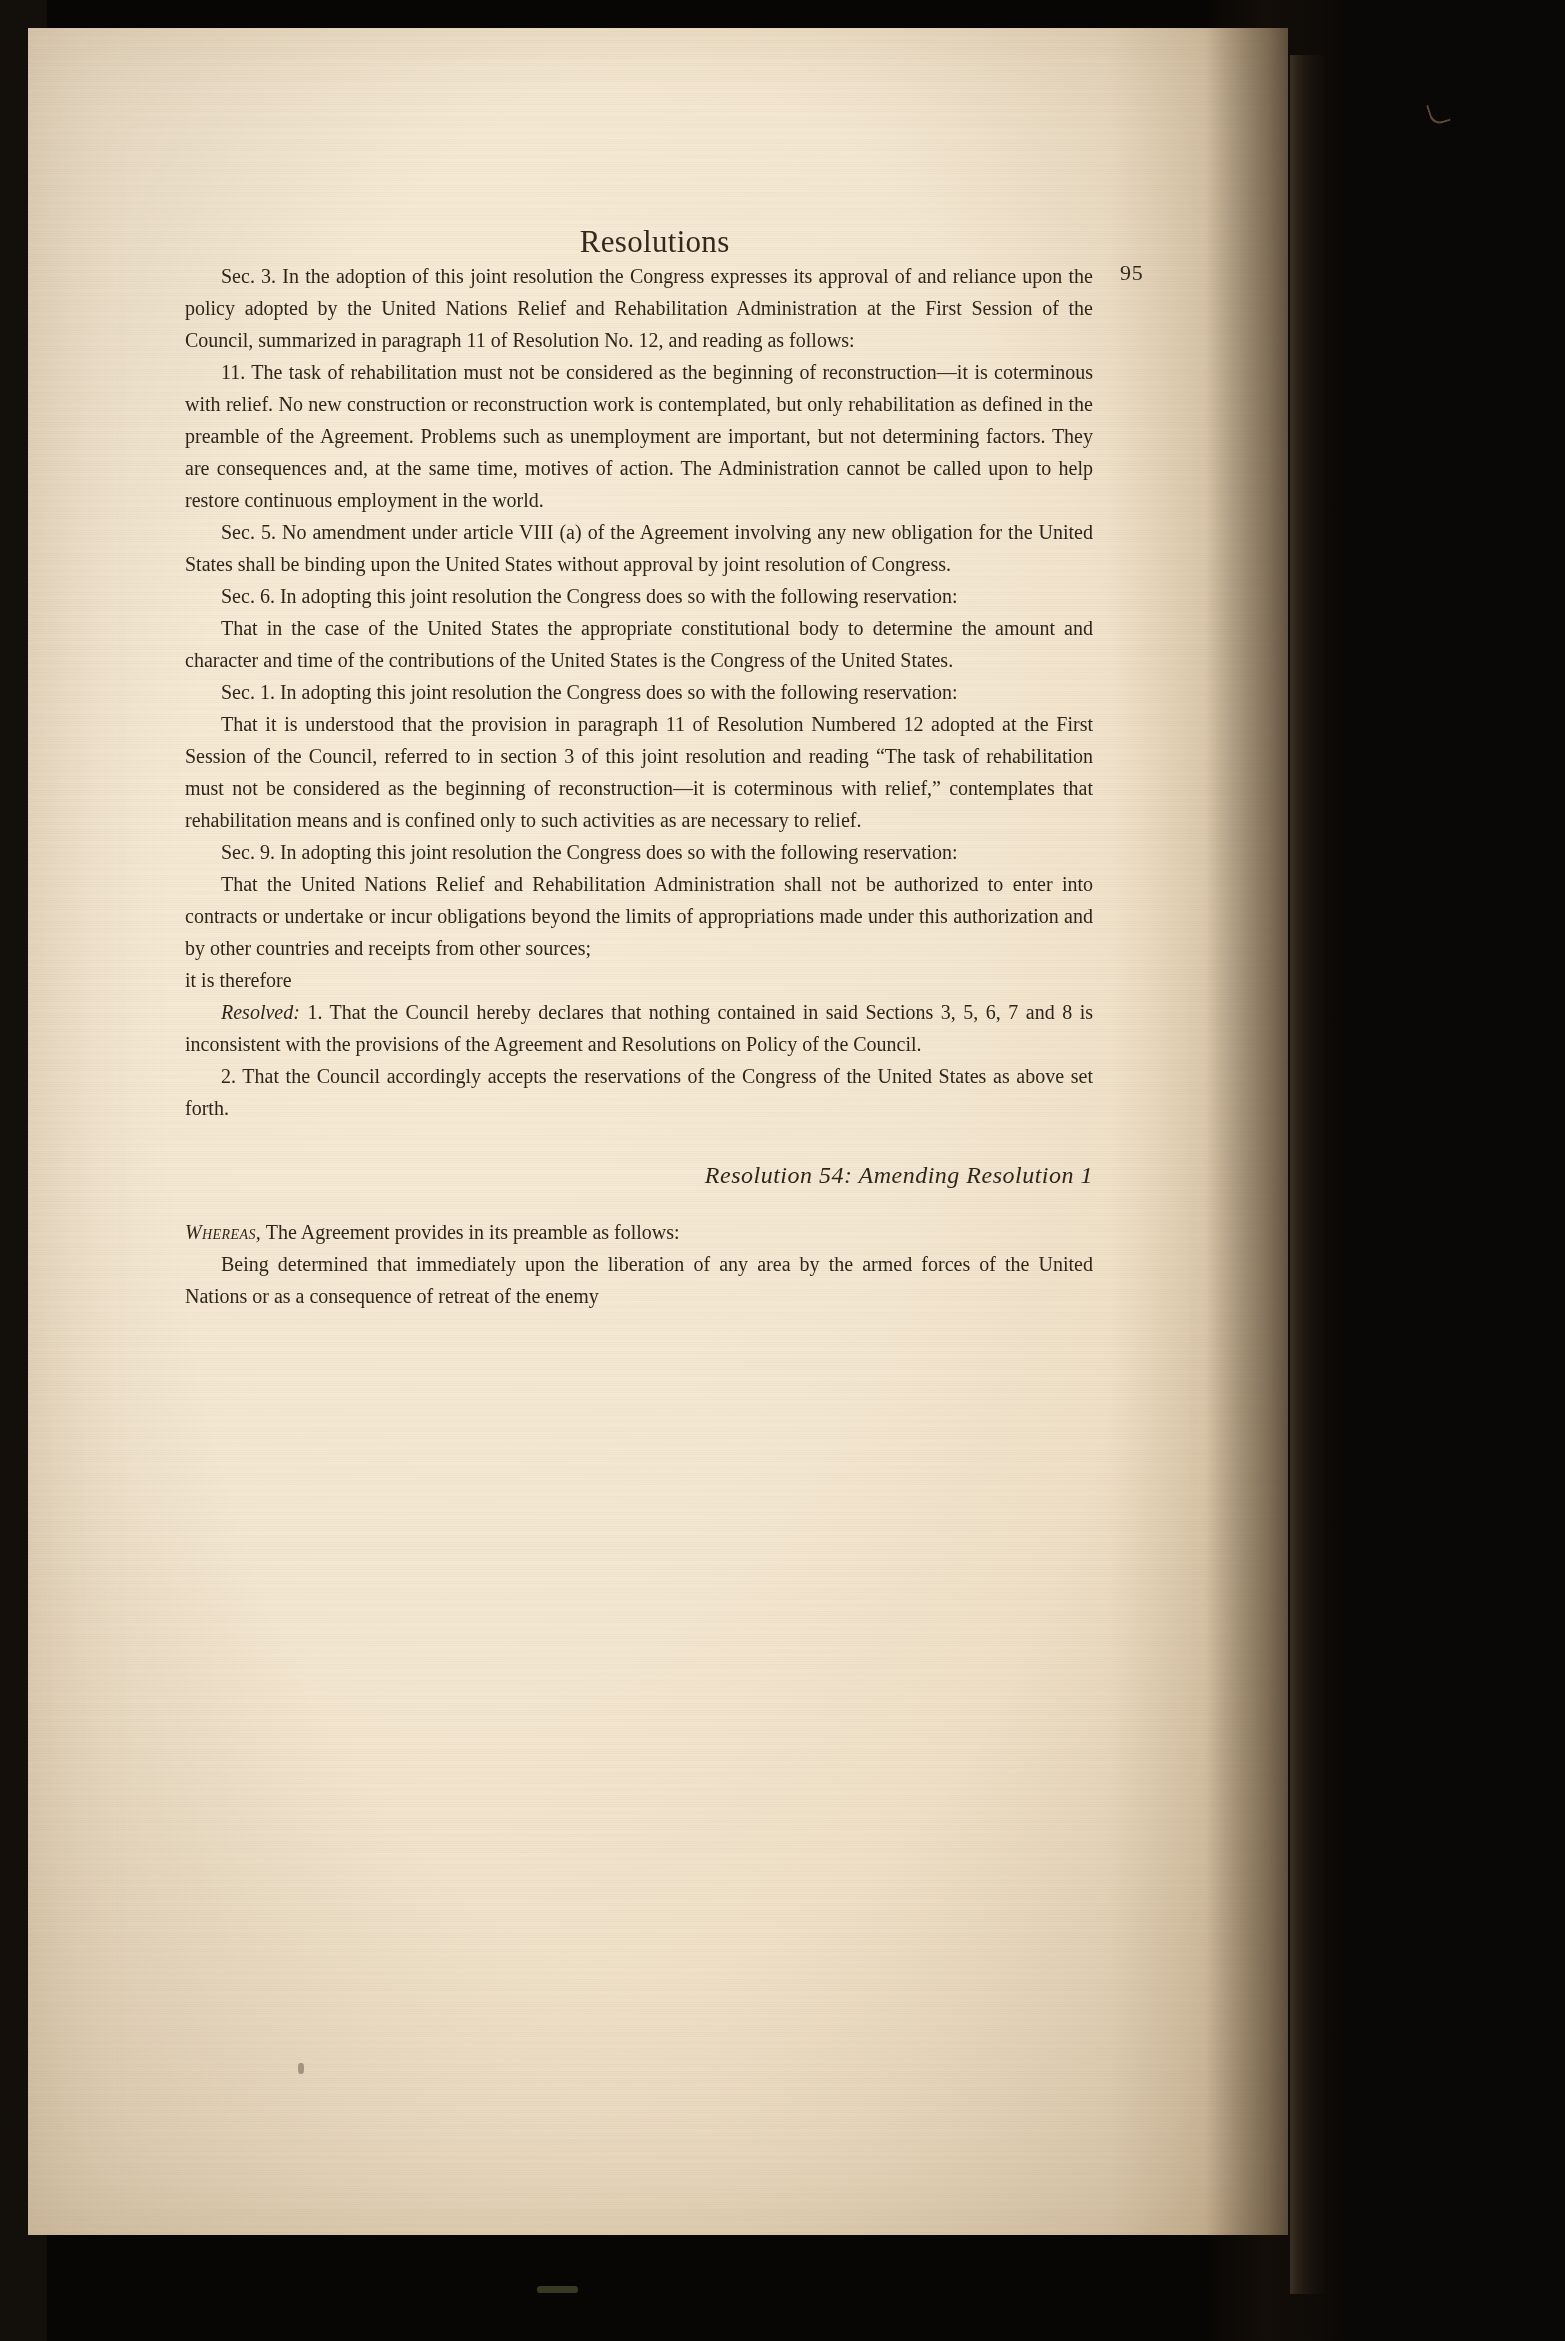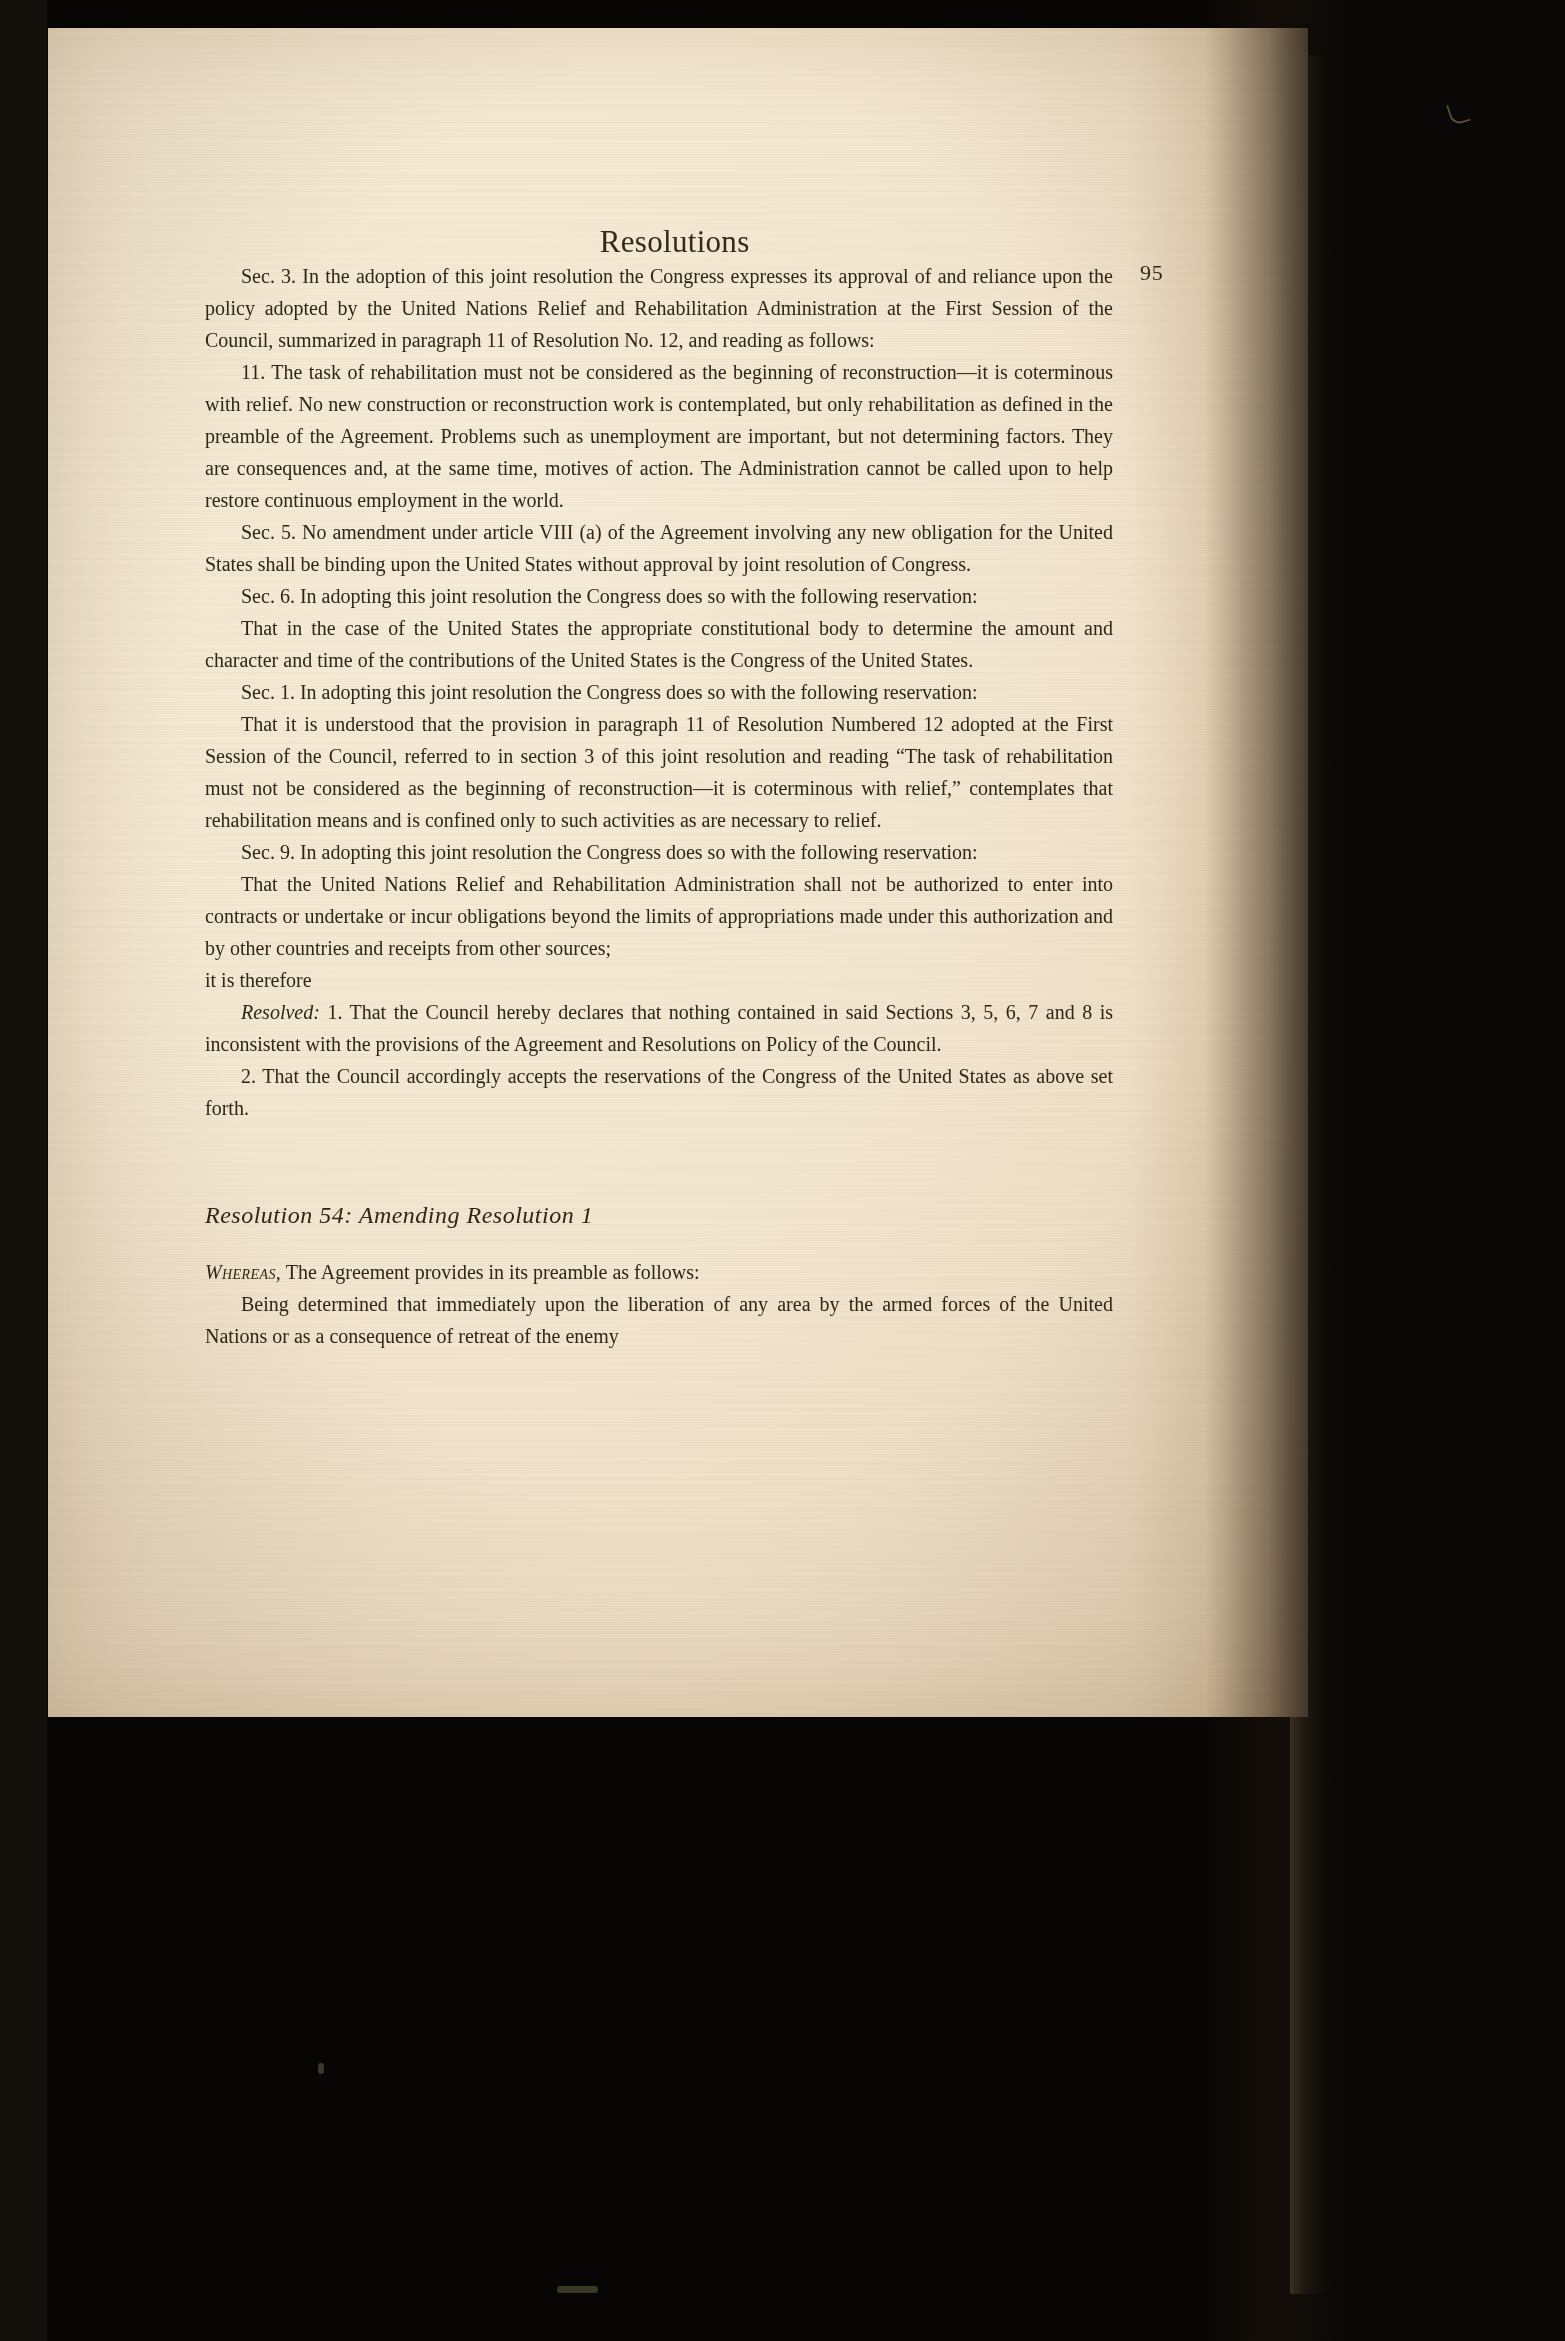--- a/index.html
+++ b/index.html
@@ -50,24 +50,24 @@
     position: absolute;
     left: 1290px; top: 55px;
     width: 36px; height: 2239px;
     background: linear-gradient(to right, #6b5a44 0%, #3a2f22 40%, #140f0a 100%);
     opacity: 0.85;
   }
 
   
   #page {
     position: absolute;
-    left: 48px;
+    left: 28px;
     top: 28px;
     width: 1260px;
-    height: 1689px;
+    height: 2207px;
     background:
       radial-gradient(ellipse at 35% 30%, #f7ecd8 0%, #f3e6d0 45%, #ecdcc2 72%, #e2cfb2 100%);
     box-shadow: inset 0 0 94px rgba(180,150,110,0.28);
   }
   
   #gutter {
     position: absolute;
     right: 0; top: 0;
     width: 180px; height: 100%;
     background: linear-gradient(to right, rgba(160,125,80,0.0) 0%, rgba(150,115,70,0.18) 55%, rgba(90,65,35,0.40) 100%);
@@ -148,25 +148,25 @@
 
   .sec-lead { }
   em, .ital { font-style: italic; }
   .smallcaps {
     font-variant: small-caps;
     letter-spacing: 0.4px;
     font-style: italic;
   }
 
   .res-heading {
-    text-align: left;
+    text-align: right;
     font-style: italic;
     font-size: 24px;
     letter-spacing: 0.5px;
-    margin: 78px 0 27px 0;
+    margin: 38px 0 27px 0;
     color: #2e2619;
   }
 
   
   #grain {
     position: absolute; inset: 0;
     background-image:
       repeating-linear-gradient(0deg, rgba(120,95,60,0.035) 0px, rgba(120,95,60,0.035) 0.8px, rgba(0,0,0,0) 0.8px, rgba(0,0,0,0) 2.3px);
     pointer-events: none;
   }

